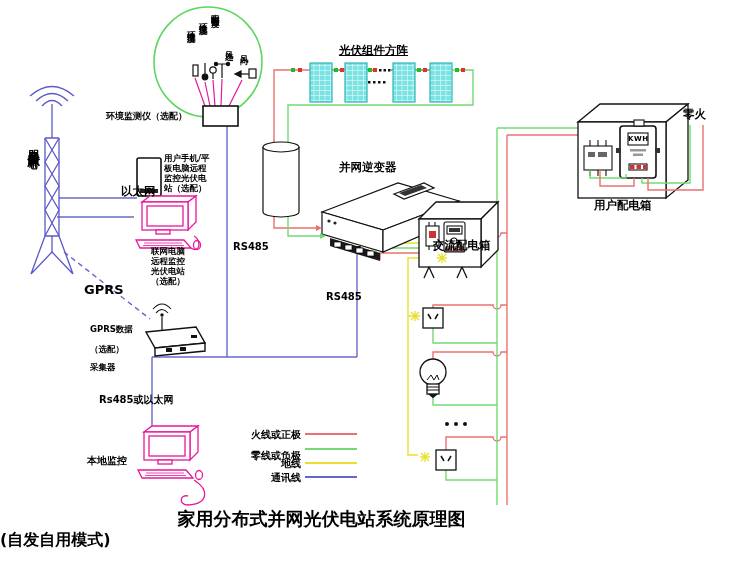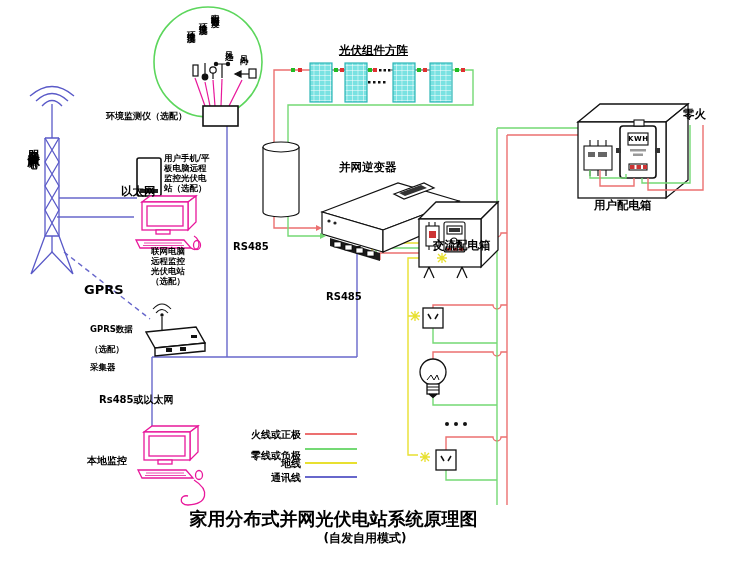--- a/index.html
+++ b/index.html
@@ -28,22 +28,22 @@
   .s11{font-size:11.5px;}
   .s12{font-size:12px;}
   .s13{font-size:13px;}
   .note{line-height:10px;font-size:8.5px;}
   .legend-label{position:absolute;left:180px;width:121px;text-align:right;font-size:10px;font-weight:bold;}
   .legend-line{position:absolute;left:305px;width:52px;height:2px;}
   .ll-live{background:var(--live);}
   .ll-neutral{background:var(--neutral);}
   .ll-ground{background:var(--ground);}
   .ll-comm{background:var(--comm);}
-  .title-main{position:absolute;left:12px;top:507px;width:643px;text-align:center;font-size:18px;font-weight:bold;}
-  .title-sub{position:absolute;left:0;top:530px;width:730px;text-align:center;font-size:12px;font-weight:bold;}
+  .title-main{position:absolute;left:0;top:507px;width:643px;text-align:center;font-size:18px;font-weight:bold;}
+  .title-sub{position:absolute;left:0;top:530px;width:730px;text-align:left;font-size:16px;font-weight:bold;}
   .kwh{position:absolute;left:628px;top:135px;width:20px;text-align:center;font-size:7px;font-weight:bold;letter-spacing:.5px;}
 </style>
 </head>
 <body>
 
 <div class="stage">
 
 <svg width="730" height="572" viewBox="0 0 730 572">
   <defs>
     <pattern id="pv" width="5.5" height="5" patternUnits="userSpaceOnUse">

